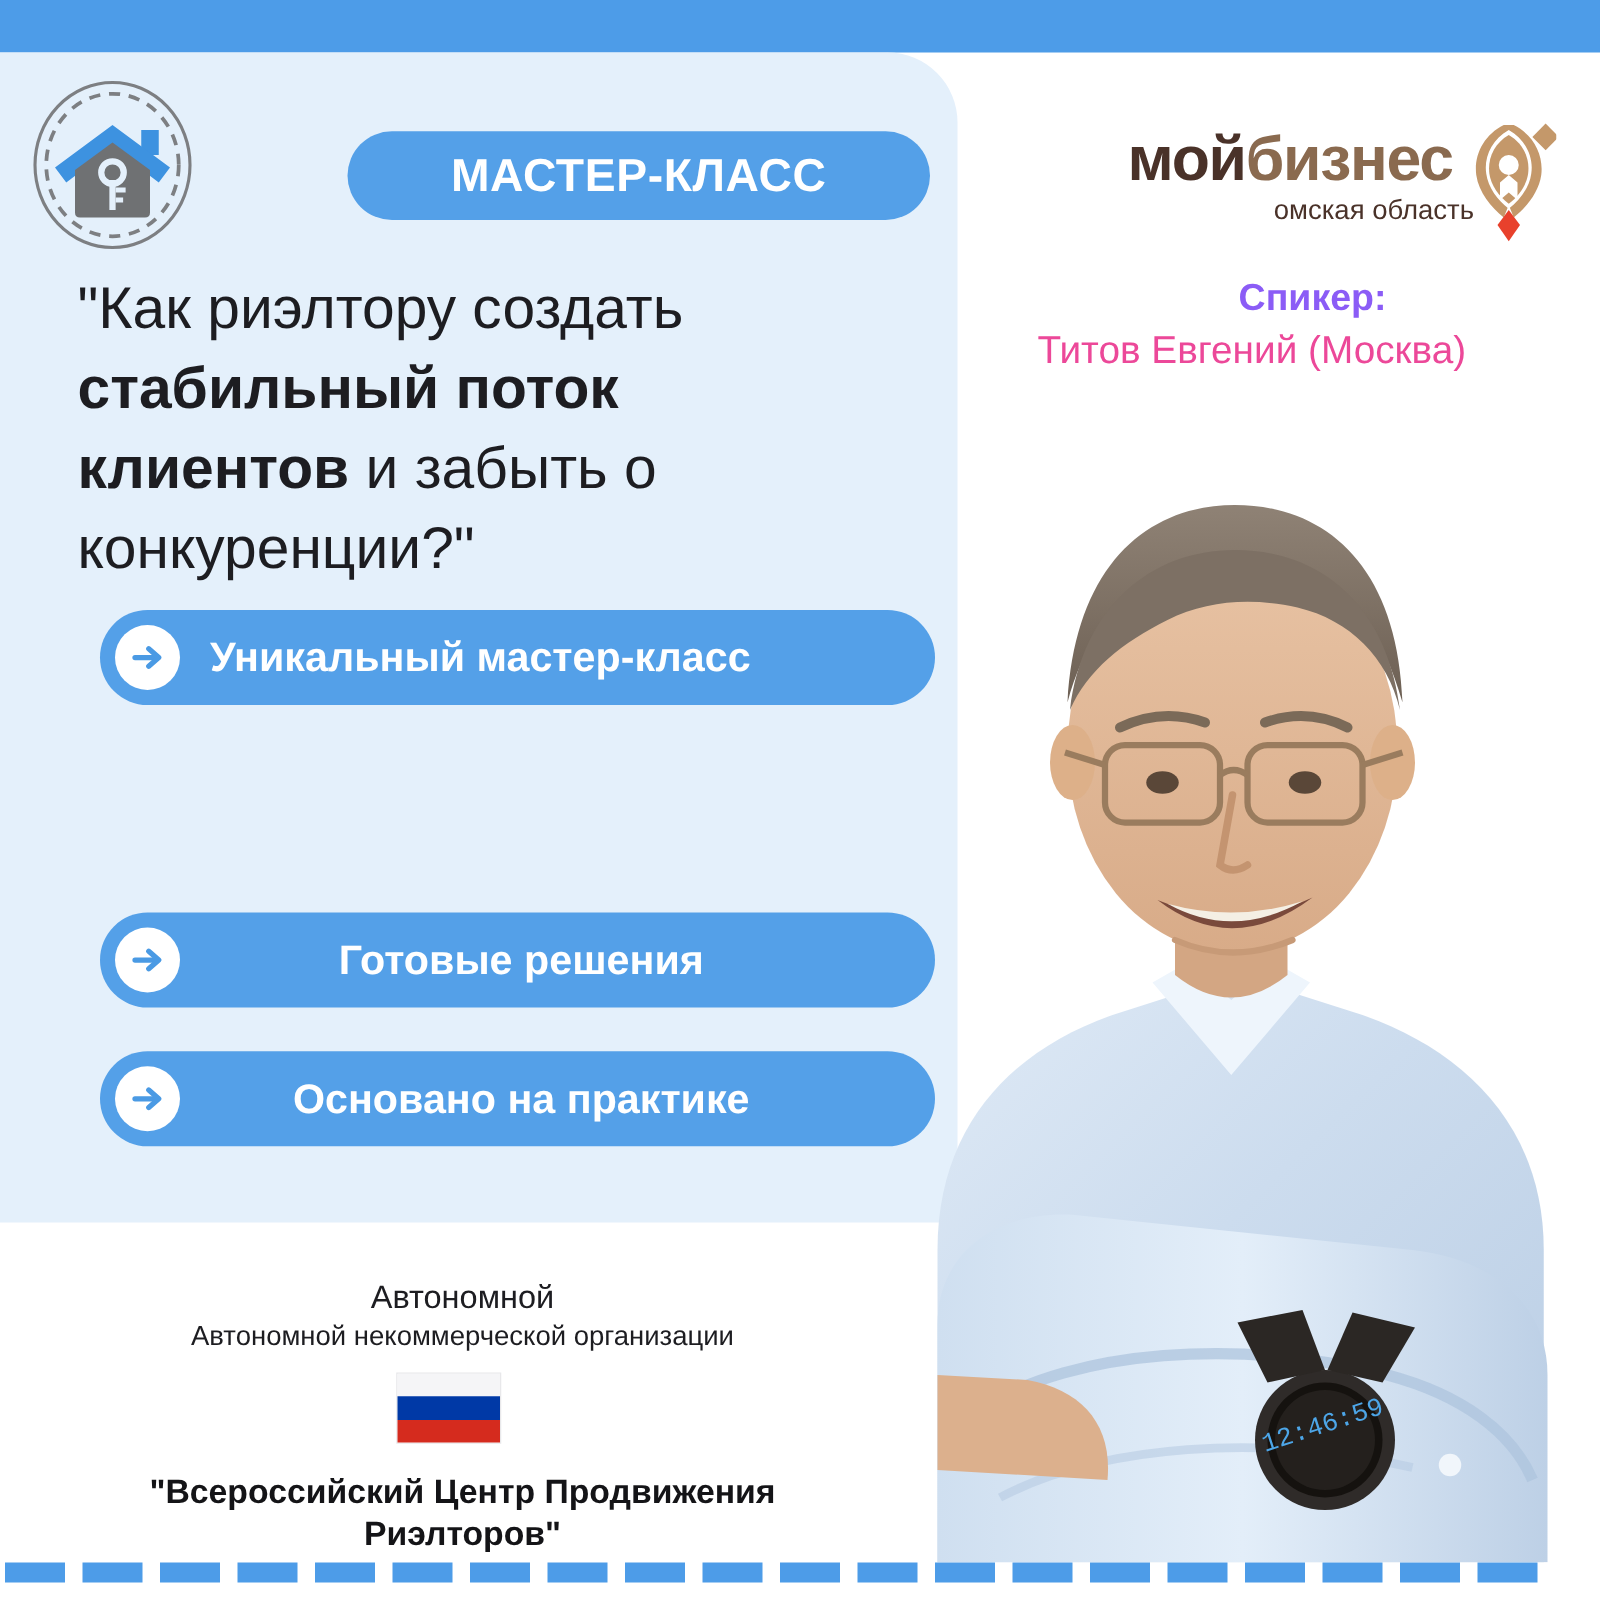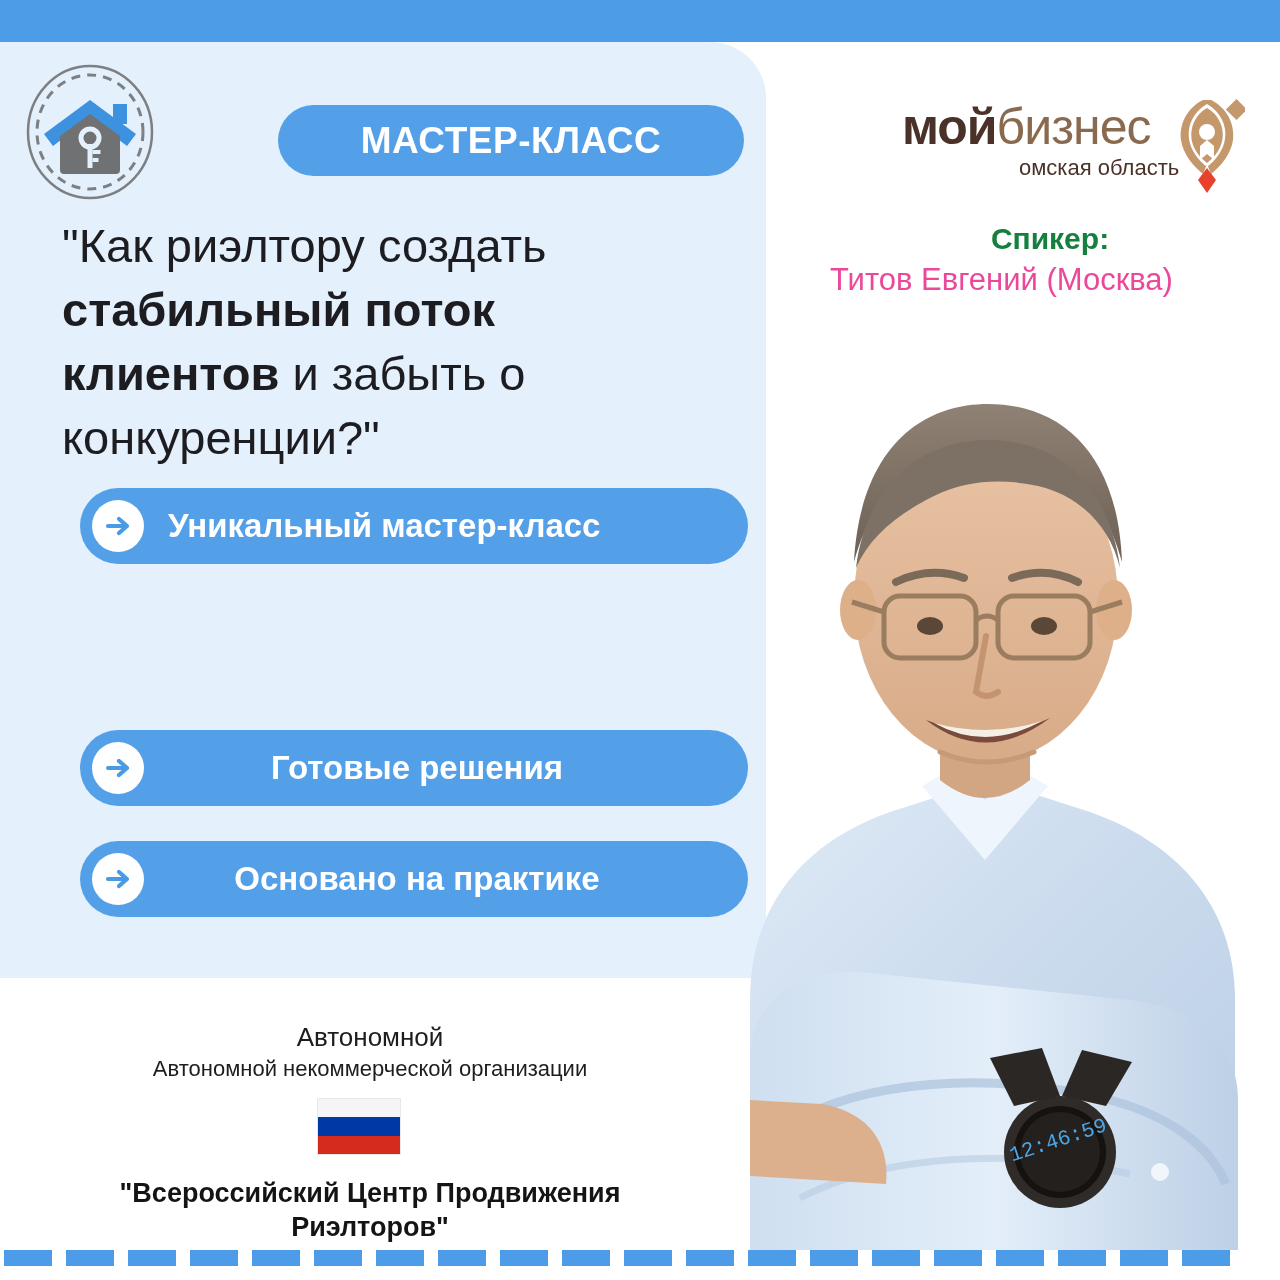--- a/index.html
+++ b/index.html
@@ -131,21 +131,21 @@
   .mb-wordmark {
     position: absolute;
     left: 0;
     top: 2px;
     font-size: 50px;
     line-height: 54px;
     letter-spacing: -1px;
     white-space: nowrap;
   }
   .mb-moy { color: #4a3229; font-weight: bold; margin-left: 29px; }
-  .mb-biz { color: #8a6a4f; font-weight: normal; }
+  .mb-biz { color: #8a6a4f; font-weight: bold; }
   .mb-region {
     position: absolute;
     left: 146px;
     top: 57px;
     font-size: 22px;
     color: #4a3229;
     white-space: nowrap;
   }
   .mb-pin {
     position: absolute;
@@ -157,21 +157,21 @@
 
   
   .speaker-title {
     position: absolute;
     left: 845px;
     top: 222px;
     width: 410px;
     text-align: center;
     font-size: 30px;
     font-weight: bold;
-    color: #15803d;
+    color: #8b5cf6;
   }
   .speaker-name {
     position: absolute;
     left: 830px;
     top: 262px;
     width: 440px;
     font-size: 31px;
     color: #ec4899;
     white-space: nowrap;
   }

